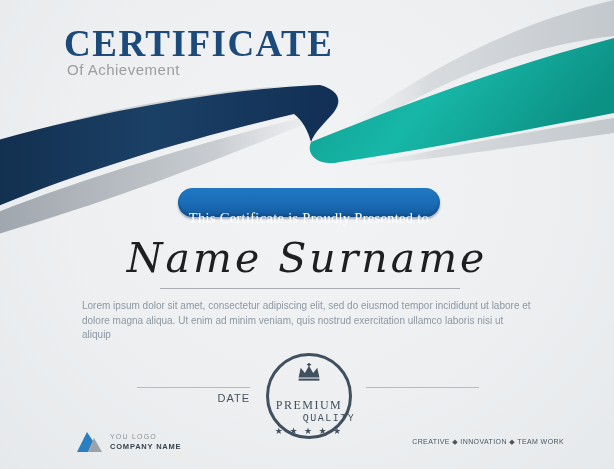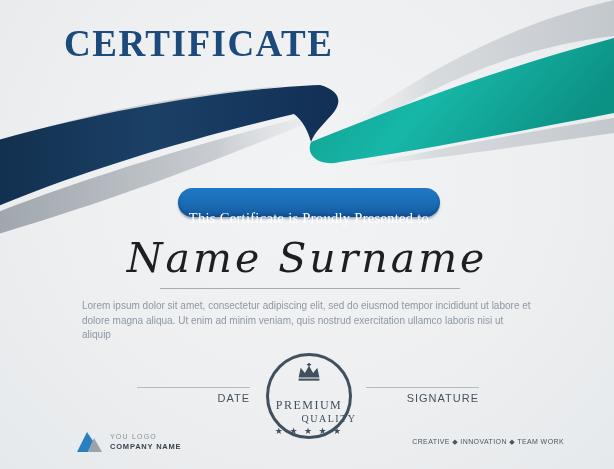--- a/index.html
+++ b/index.html
@@ -43,21 +43,21 @@
     font-size:10px;line-height:1.45;color:#8e98a3;
   }
   
   .seal{
     left:266px;top:353px;width:86px;height:86px;border-radius:50%;
     border:3px solid #41505f;box-sizing:border-box;
     display:flex;flex-direction:column;align-items:center;justify-content:flex-start;
     padding-top:7px;
   }
   .seal-word1{font-family:"Liberation Serif", serif;font-size:12px;letter-spacing:1.5px;color:#41505f;margin-top:17px;}
-  .seal-word2{font-family:Liberation Serif, serif;font-size:10px;letter-spacing:1.5px;color:#41505f;padding-left:40px;}
+  .seal-word2{font-family:Liberation Mono, monospace;font-size:10px;letter-spacing:1.5px;color:#41505f;padding-left:40px;}
   .seal-stars{font-size:9px;color:#41505f;letter-spacing:2px;margin-top:2px;white-space:nowrap;}
   
   .sig-line{top:387px;width:113px;height:1px;background:#b6bbc0;}
   .line-date{left:137px;}
   .line-sign{left:366px;}
   .sig-label{top:392px;width:113px;text-align:right;font-size:11px;color:#475260;letter-spacing:1px;}
   .label-date{left:137px;}
   .label-sign{left:366px;}
   
   .logo{left:76px;top:430px;}
@@ -109,20 +109,21 @@
 
     <path d="M 614,118 L 614,133 C 500,149 420,161 356,166 C 430,151 500,136 614,118 Z" fill="url(#gSilverR)"></path>
 
     <path d="M 311,142 C 400,106 500,68 614,38
              L 614,113
              C 500,135 410,152 340,162
              C 320,167 305,156 311,142 Z" fill="url(#gTeal)"></path>
   </svg>
 
   <div class="abs title">CERTIFICATE</div>
+  <div class="abs subtitle">Of Achievement</div>
 
   <div class="abs banner">
     <span>This Certificate is Proudly Presented to</span>
   </div>
 
   <div class="abs name">Name Surname</div>
   <div class="abs name-underline"></div>
 
   <div class="abs description">Lorem ipsum dolor sit amet, consectetur adipiscing elit, sed do eiusmod tempor incididunt ut labore et dolore magna aliqua. Ut enim ad minim veniam, quis nostrud exercitation ullamco laboris nisi ut aliquip</div>
 
@@ -134,21 +135,20 @@
       <rect x="5" y="22.5" width="30" height="3" fill="#41505f"></rect>
     </svg>
     <div class="seal-word1">PREMIUM</div>
     <div class="seal-word2">QUALITY</div>
     <div class="seal-stars">★ ★ ★ ★ ★</div>
   </div>
 
   <div class="abs sig-line line-date"></div>
   <div class="abs sig-label label-date">DATE</div>
   <div class="abs sig-line line-sign"></div>
-  <div class="abs sig-label label-sign">SIGNATURE</div>
 
   <svg class="abs logo" width="30" height="22" viewBox="0 0 30 22" aria-hidden="true">
     <polygon points="1,22 11,2 17,11 12,22" fill="#2a7fc0"></polygon>
     <polygon points="12,22 18,8 26,22" fill="#9aa3ab"></polygon>
   </svg>
   <div class="abs logo-text">
     <div class="logo-top">YOU LOGO</div>
     <div class="logo-bottom">COMPANY NAME</div>
   </div>
 

